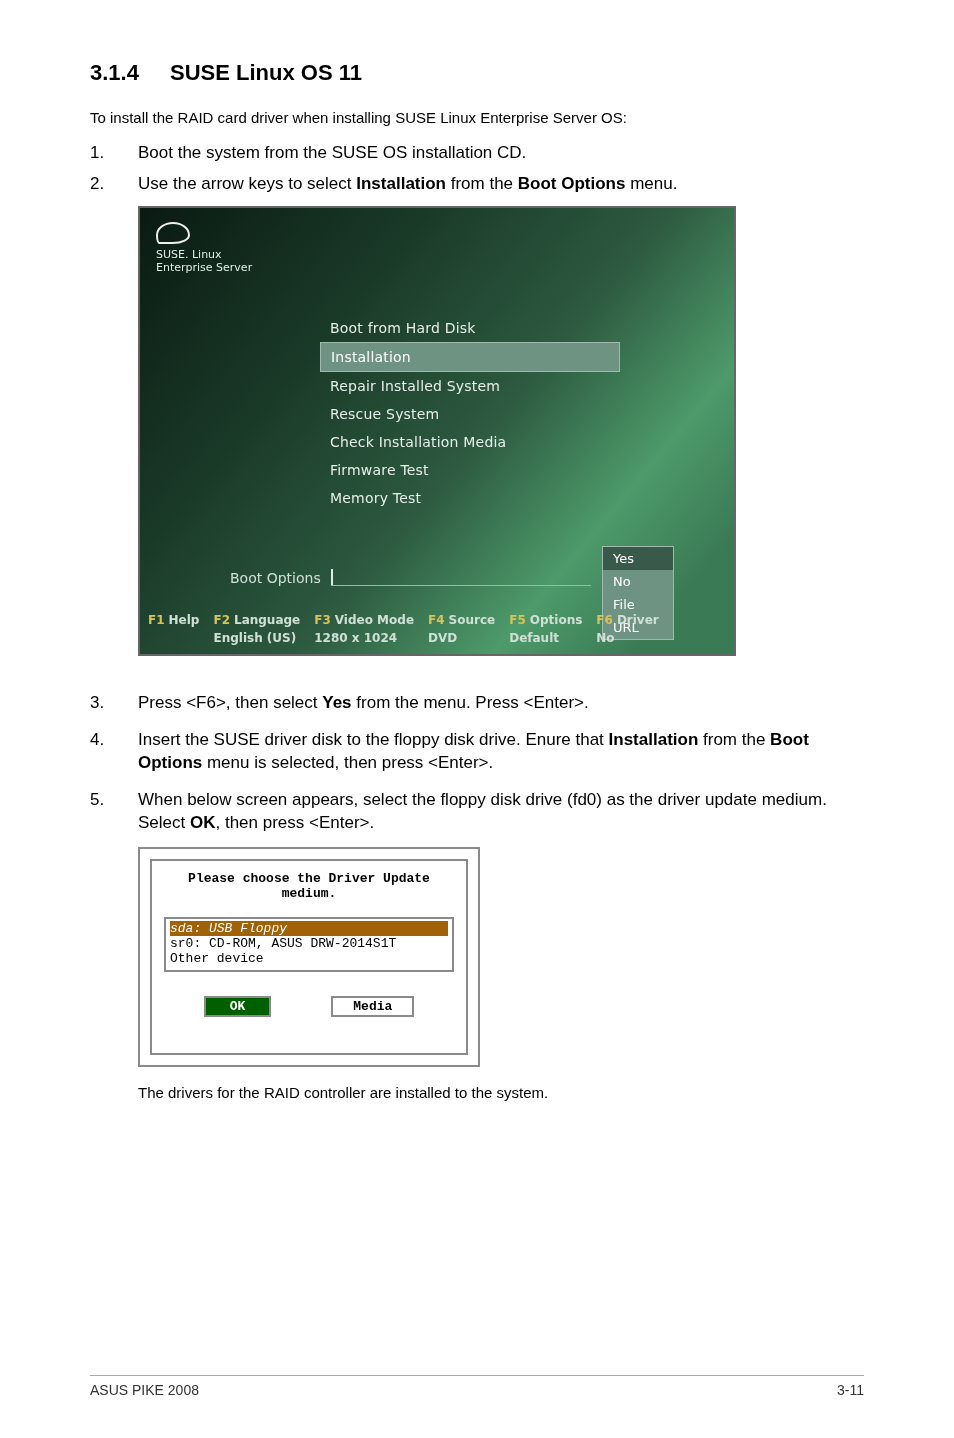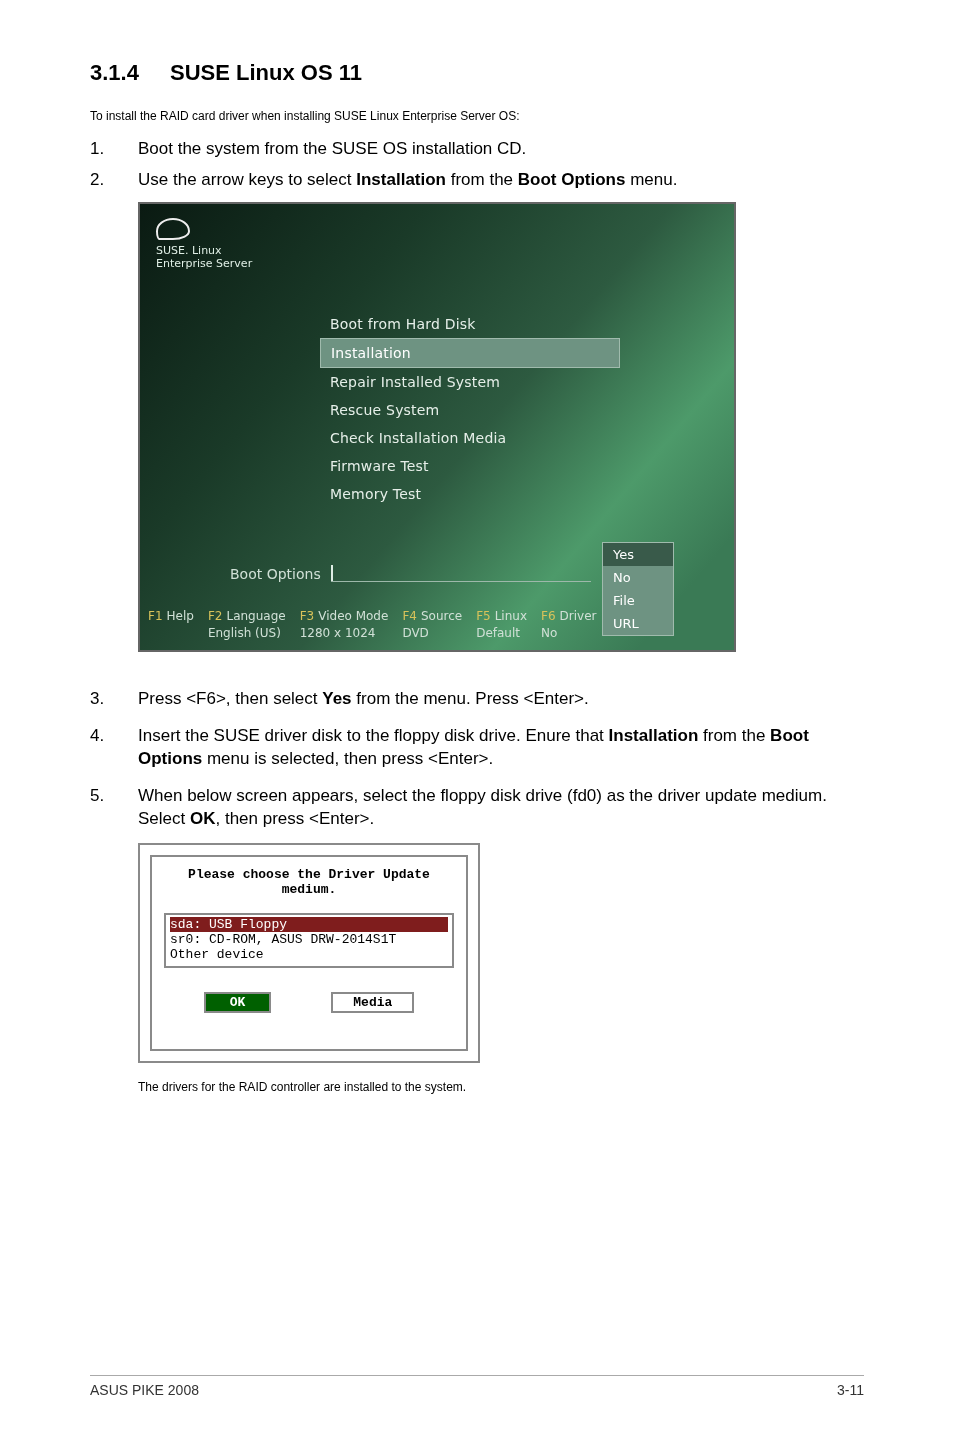--- a/index.html
+++ b/index.html
@@ -14,21 +14,21 @@
   .page {
     padding: 60px 90px 0 90px;
   }
   .section-heading {
     font-weight: bold;
     font-size: 22px;
     margin-bottom: 22px;
   }
   .sn-num { display: inline-block; width: 80px; }
   .body-text {
-    font-size: 12px;
+    font-size: 15px;
     line-height: 1.35;
     margin-bottom: 14px;
   }
   .num-list {
     font-size: 17px;
     line-height: 1.35;
   }
   .num-item {
     display: flex;
     margin-bottom: 8px;
@@ -102,20 +102,21 @@
   }
   .driver-popup div { padding: 4px 10px; }
   .driver-popup .sel { background: #395a4a; }
   .f-bar {
     position: absolute;
     left: 0; right: 0; bottom: 0;
     display: flex;
     font-size: 12px;
     padding: 4px 8px 8px 8px;
     gap: 14px;
+    font-weight: bold;
   }
   .f-key { color: #d8c25a; margin-right: 4px; }
   .f-seg { color: #d0e0d6; line-height: 1.3; }
   .f-seg .sub { color: #d0e0d6; font-size: 12px; display:block; margin-top:2px; }
 
   
   .shot2 {
     width: 342px;
     margin: 12px 0 16px 48px;
     border: 2px solid #8a8a8a;
@@ -130,21 +131,21 @@
     position: relative;
     text-align: left;
   }
   .shot2-title-box .pt { font-weight: bold; margin-bottom: 16px; text-align:center;}
   .shot2-list {
     border: 2px solid #8a8a8a;
     margin: 0 4px;
     padding: 2px 4px 4px 4px;
   }
   .shot2-list .row { white-space: pre; }
-  .shot2-list .hl { background: #7f1d1d; color: #fff; }
+  .shot2-list .hl { background: #a16207; color: #fff; font-style: italic; }
   .shot2-btnrow {
     margin-top: 24px;
     display: flex;
     justify-content: center;
     gap: 60px;
   }
   .shot2-btn {
     border: 2px solid #8a8a8a;
     padding: 1px 20px;
     font-family: "Courier New", monospace;
@@ -211,21 +212,21 @@
       <div class="sel">Yes</div>
       <div>No</div>
       <div>File</div>
       <div>URL</div>
     </div>
     <div class="f-bar">
       <span class="f-seg"><span class="f-key">F1</span><span>Help</span></span>
       <span class="f-seg"><span class="f-key">F2</span><span>Language</span><span class="sub">English (US)</span></span>
       <span class="f-seg"><span class="f-key">F3</span><span>Video Mode</span><span class="sub">1280 x 1024</span></span>
       <span class="f-seg"><span class="f-key">F4</span><span>Source</span><span class="sub">DVD</span></span>
-      <span class="f-seg"><span class="f-key">F5</span><span>Linux</span><span class="sub">Default</span></span>
+      <span class="f-seg"><span class="f-key">F5</span><span>Options</span><span class="sub">Default</span></span>
       <span class="f-seg"><span class="f-key">F6</span><span>Driver</span><span class="sub">No</span></span>
     </div>
   </div>
 
   <div class="num-list">
     <div class="num-item" style="margin-bottom:14px;">
       <span class="idx">3.</span>
       <span class="txt">
         <span>Press &lt;F6&gt;, then select </span><b>Yes</b><span> from the menu. Press &lt;Enter&gt;.</span>
       </span>

